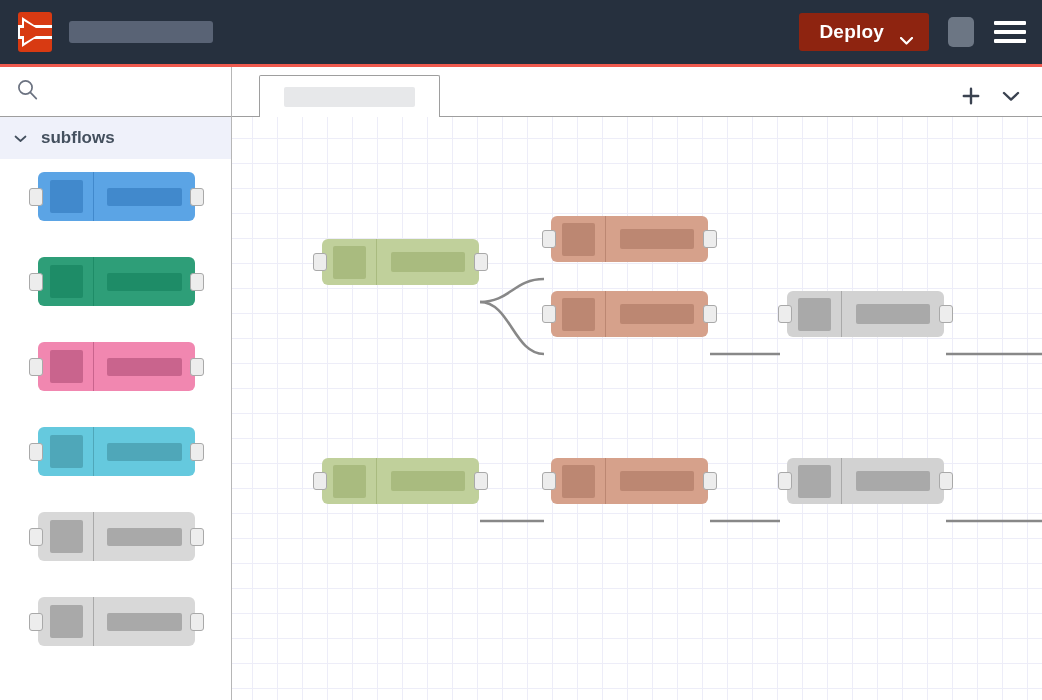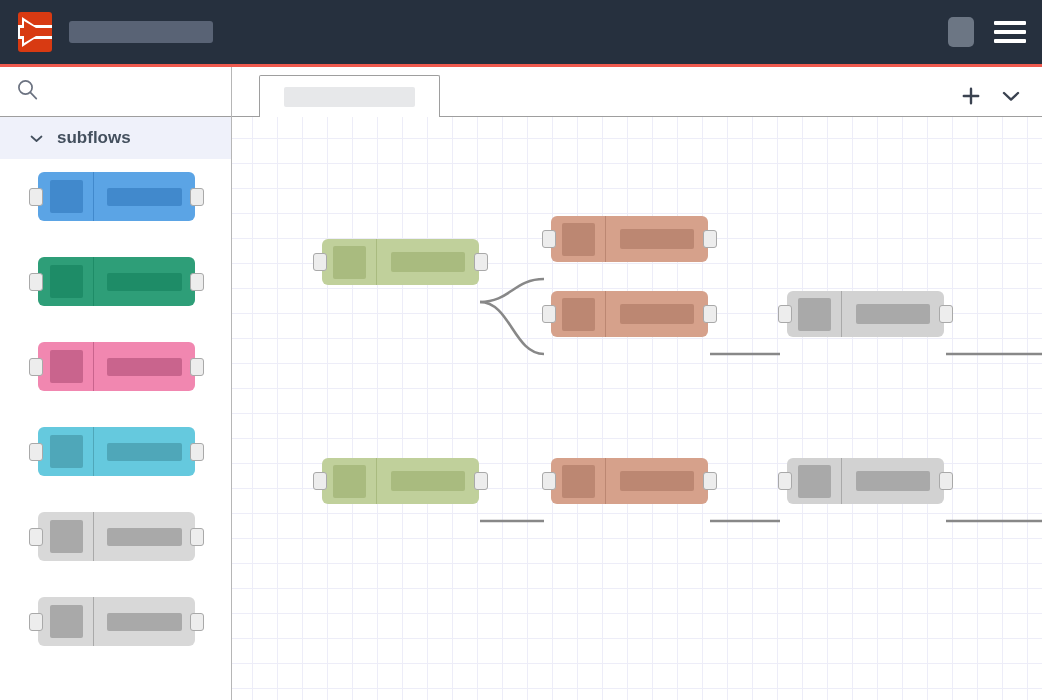--- a/index.html
+++ b/index.html
@@ -133,21 +133,21 @@
     cursor: text;
   }
 
   .palette-category {
     height: 42px;
     flex: 0 0 42px;
     background: #EFF1FA;
     display: flex;
     align-items: center;
     gap: 14px;
-    padding-left: 30px;
+    padding-left: 14px;
     cursor: pointer;
     border-bottom: 1px solid #EFF1FA;
   }
   .palette-category-label {
     font-size: 17px;
     font-weight: bold;
     color: #44505E;
   }
 
   .palette-list {
@@ -313,20 +313,28 @@
     <div class="logo">
       <svg width="34" height="40" viewBox="0 0 34 40" aria-hidden="true">
         <path d="M34 13 L16 13 L4 5 L4 13 L0 13 L0 27 L4 27 L4 35 L16 27 L34 27 Z" fill="#ffffff"></path>
         <path d="M34 16 L18 16 L6 9 L6 16 L2 16 L2 24 L6 24 L6 31 L18 24 L34 24 Z" fill="#D83A12"></path>
       </svg>
     </div>
     <div class="title-redaction"></div>
 
     <div class="header-spacer"></div>
 
+    <button class="deploy-btn">
+      <span>Deploy</span>
+      <span class="deploy-caret">
+        <svg width="13" height="8" viewBox="0 0 13 8" aria-hidden="true">
+          <path d="M1 1 L6.5 6.5 L12 1" stroke="#ffffff" stroke-width="2.2" fill="none" stroke-linecap="round" stroke-linejoin="round"></path>
+        </svg>
+      </span>
+    </button>
 
     <div class="user-badge"></div>
 
     <div class="hamburger">
       <span></span>
       <span></span>
       <span></span>
     </div>
   </div>
 

